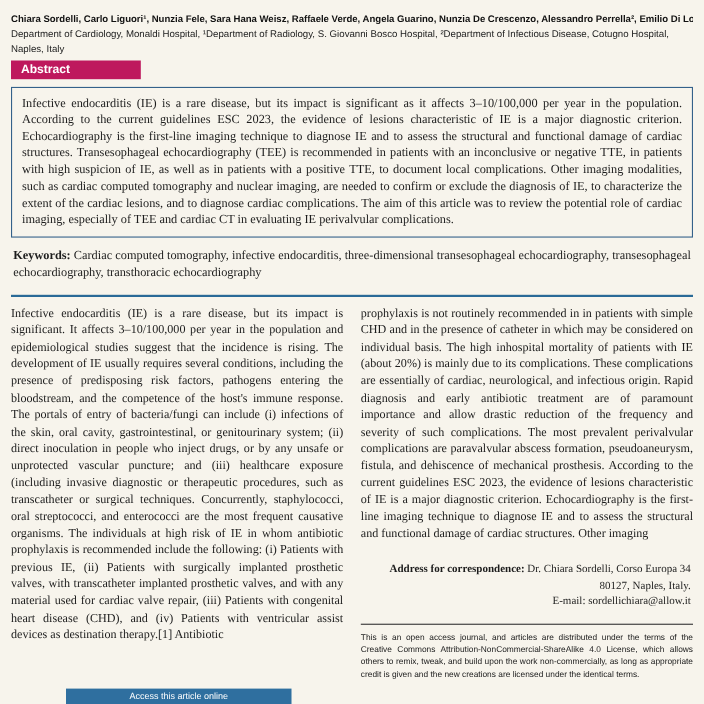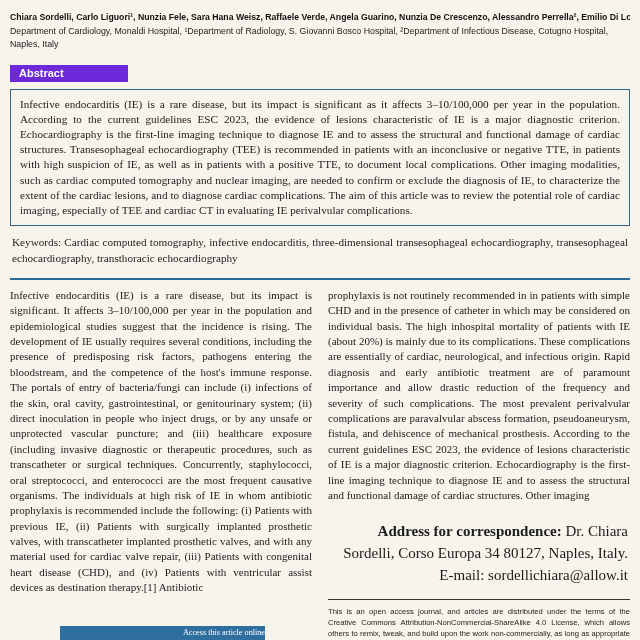--- a/index.html
+++ b/index.html
@@ -25,24 +25,24 @@
     margin-top: 4px;
   }
   .affiliations {
     font-family: "Liberation Sans", sans-serif;
     font-size: 8.8px;
     line-height: 1.45;
     color: #222;
     margin-top: 3px;
   }
   .abstract-bar {
-    margin-top: 14px;
+    margin-top: 4px;
     width: 118px;
     height: 17px;
-    background: #6d28d9;
+    background: #be185d;
     color: #ffffff;
     font-family: "Liberation Sans", sans-serif;
     font-weight: bold;
     font-size: 11px;
     line-height: 17px;
     padding-left: 9px;
     box-sizing: border-box;
   }
   .abstract-box {
     margin-top: 7px;
@@ -53,21 +53,21 @@
     text-align: justify;
     background: transparent;
   }
   .keywords {
     margin-top: 9px;
     font-size: 11.2px;
     line-height: 1.36;
     text-align: justify;
     padding: 0 2px;
   }
-  .keywords b { font-weight: normal; }
+  .keywords b { font-weight: bold; }
   .section-divider {
     margin-top: 12px;
     height: 2px;
     background: #2a6a97;
   }
   .columns {
     display: flex;
     gap: 16px;
     margin-top: 8px;
   }
@@ -80,21 +80,21 @@
     letter-spacing: 0.3px;
     margin: 2px 0 5px 0;
   }
   .body-text {
     font-size: 11px;
     line-height: 1.4;
     text-align: justify;
   }
   .correspondence {
     margin-top: 18px;
-    font-size: 15px;
+    font-size: 10px;
     line-height: 1.45;
     text-align: right;
     padding-right: 2px;
   }
   .correspondence b { font-weight: bold; }
   .license-divider {
     margin-top: 12px;
     height: 1px;
     background: #333;
   }
@@ -107,23 +107,23 @@
     color: #222;
   }
   .access-bar {
     position: absolute;
     bottom: 0;
     left: 60px;
     width: 205px;
     height: 14px;
     background: #2f6f9f;
     color: #ffffff;
-    font-family: Liberation Serif, serif;
+    font-family: Liberation Sans, sans-serif;
     font-size: 8.2px;
-    text-align: right;
+    text-align: center;
     line-height: 13px;
   }
   .email-link { color: inherit; }
 </style>
 </head>
 <body>
 
 <div class="page">
 
   <div class="authors">Chiara Sordelli, Carlo Liguori¹, Nunzia Fele, Sara Hana Weisz, Raffaele Verde, Angela Guarino, Nunzia De Crescenzo, Alessandro Perrella², Emilio Di Lorenzo</div>

